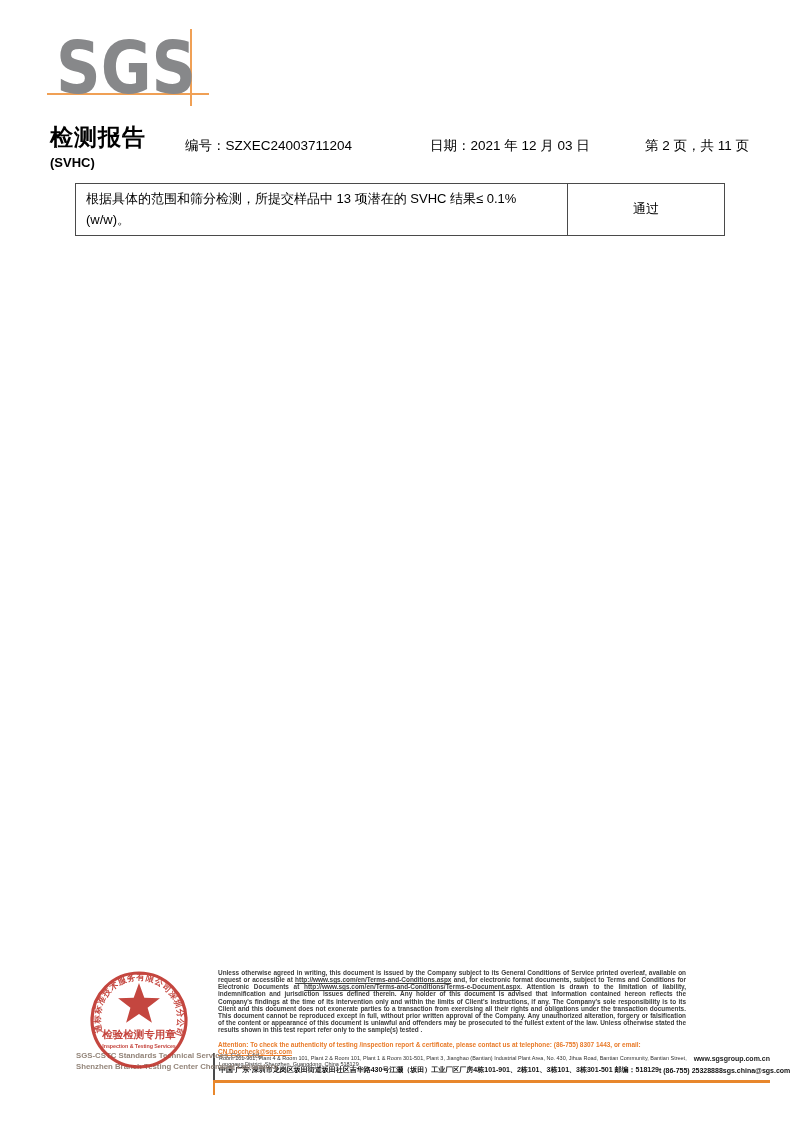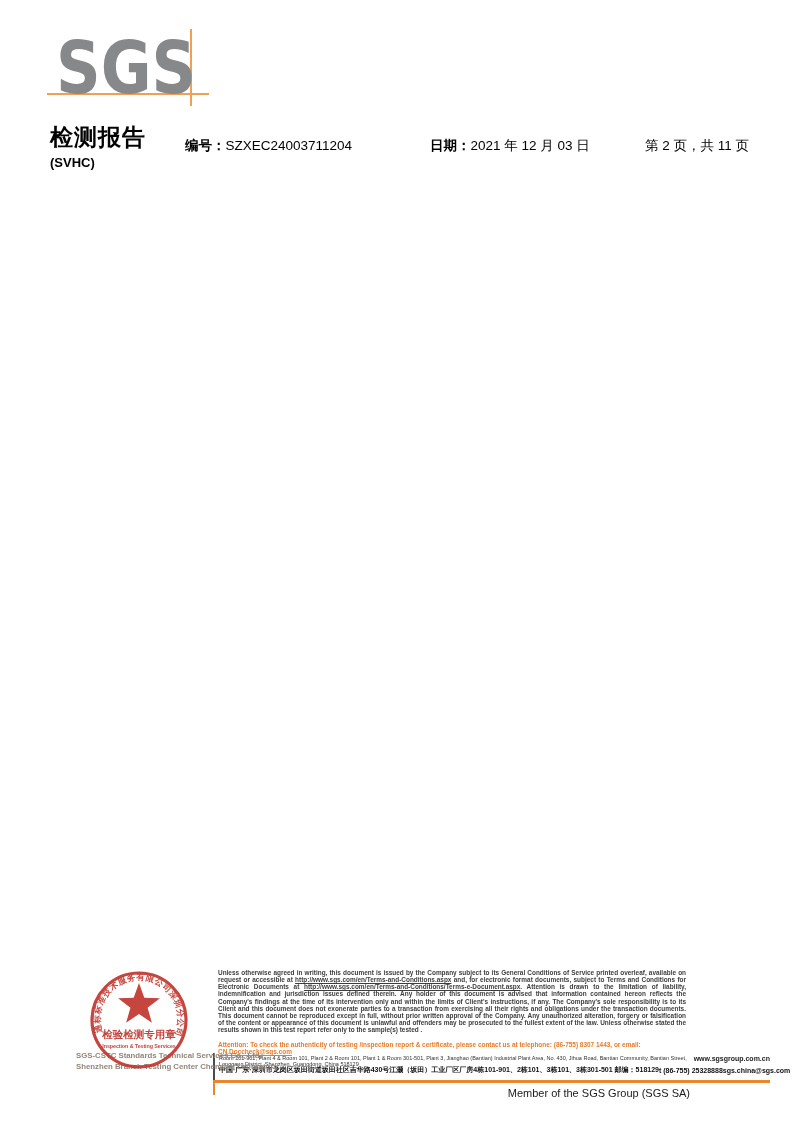--- a/index.html
+++ b/index.html
@@ -17,21 +17,21 @@
     font-size:62px; font-weight:800; color:#87888a; line-height:1;
     letter-spacing:0px; transform:scaleY(1.18); transform-origin:top left;
   }
   .logo-hline { position:absolute; left:47px; top:85px; width:162px; height:2px; background:#f0a055; z-index:1; }
   .logo-vline { position:absolute; left:190px; top:21px; width:2px; height:77px; background:#f0a055; z-index:1; }
 
   
   .report-title { position:absolute; left:50px; top:114px; font-size:23px; font-weight:800; letter-spacing:1px; }
   .report-subtitle { position:absolute; left:50px; top:147px; font-size:13px; font-weight:700; }
   .meta { position:absolute; top:129px; font-size:13.5px; white-space:nowrap; }
-  .meta .lbl { font-weight:700; }
+  .meta .lbl { font-weight:400; }
   .meta-no   { left:185px; }
   .meta-date { left:430px; }
   .meta-page { left:645px; }
 
   
   .results-table { position:absolute; left:75px; top:175px; width:650px; border-collapse:collapse; }
   .results-table td { border:1.2px solid #4a4a4a; font-size:13px; vertical-align:middle; }
   .desc-cell { width:492px; padding:4px 10px; line-height:1.65; height:48px; }
   .result-cell { text-align:center; height:48px; }
 
@@ -86,20 +86,24 @@
   <div class="meta meta-no">
     <span class="lbl">编号：</span><span>SZXEC24003711204</span>
   </div>
   <div class="meta meta-date">
     <span class="lbl">日期：</span><span>2021 年 12 月 03 日</span>
   </div>
   <div class="meta meta-page">第 2 页，共 11 页</div>
 
   <table class="results-table">
     <tbody>
+      <tr>
+        <td class="desc-cell">根据具体的范围和筛分检测，所提交样品中 13 项潜在的 SVHC 结果≤ 0.1% (w/w)。</td>
+        <td class="result-cell">通过</td>
+      </tr>
     </tbody>
   </table>
 
   <svg class="stamp" viewBox="0 0 128 128" xmlns="http://www.w3.org/2000/svg">
     <circle cx="62" cy="62" r="47" fill="none" stroke="#c0372f" stroke-width="3.2"></circle>
     <polygon fill="#c0372f" points="62,25 67.3,39.7 82.9,40.2 70.6,49.8 74.9,64.8 62,56 49.1,64.8 53.4,49.8 41.1,40.2 56.7,39.7"></polygon>
     <defs>
       <path id="stamp-arc" d="M 26,76 A 39,39 0 1 1 98,76" fill="none"></path>
     </defs>
     <text font-size="8.4" font-weight="bold" fill="#c0372f" letter-spacing="0.6">
@@ -124,15 +128,14 @@
     <span>Room 101-901, Plant 4 &amp; Room 101, Plant 2 &amp; Room 101, Plant 1 &amp; Room 301-501, Plant 3, Jianghao (Bantian) Industrial Plant Area, No. 430, Jihua Road, Bantian Community, Bantian Street, Longgang District, Shenzhen, Guangdong, China 518129</span>
     <span class="website">www.sgsgroup.com.cn</span>
   </div>
   <div class="addr-cn">
     <span>中国·广东·深圳市龙岗区坂田街道坂田社区吉华路430号江灏（坂田）工业厂区厂房4栋101-901、2栋101、3栋101、3栋301-501 邮编：518129</span>
     <span>t (86-755) 25328888</span>
     <span>sgs.china@sgs.com</span>
   </div>
 
   <div class="footer-hline"></div>
-  <div class="member">Member of the SGS Group (SGS SA)</div>
 
 </div>
 
 </body></html>

